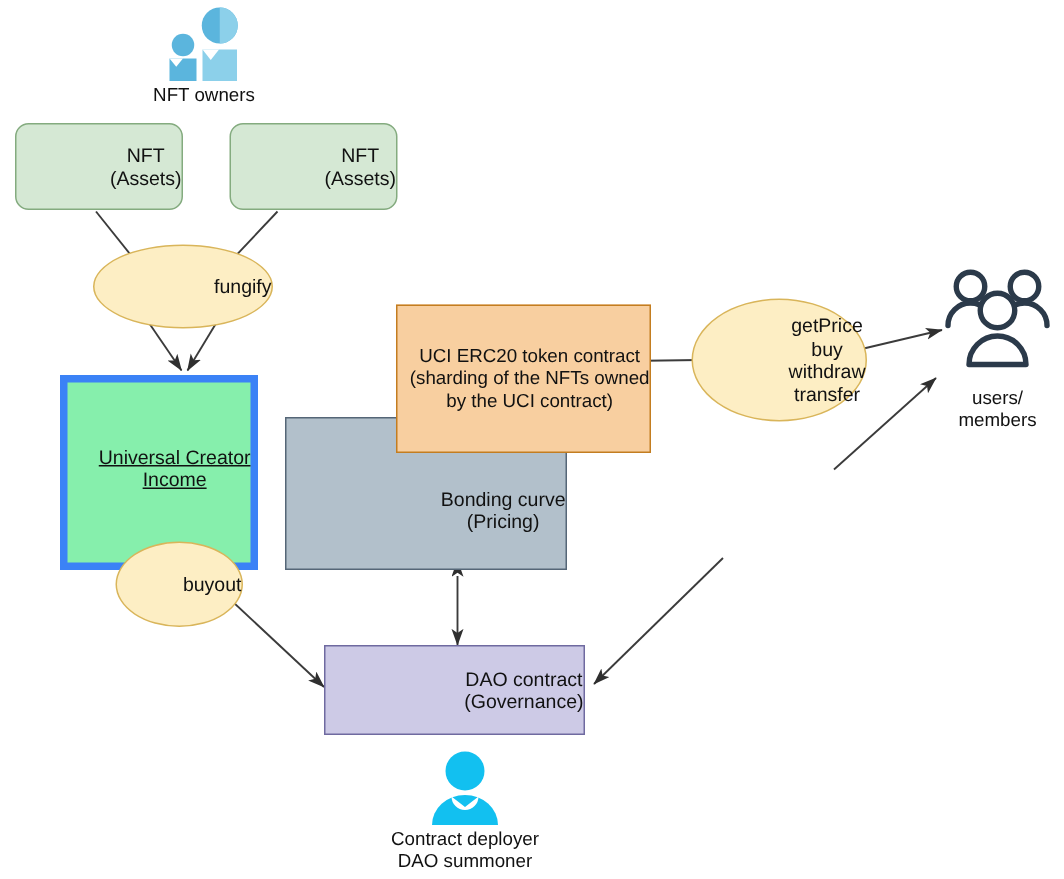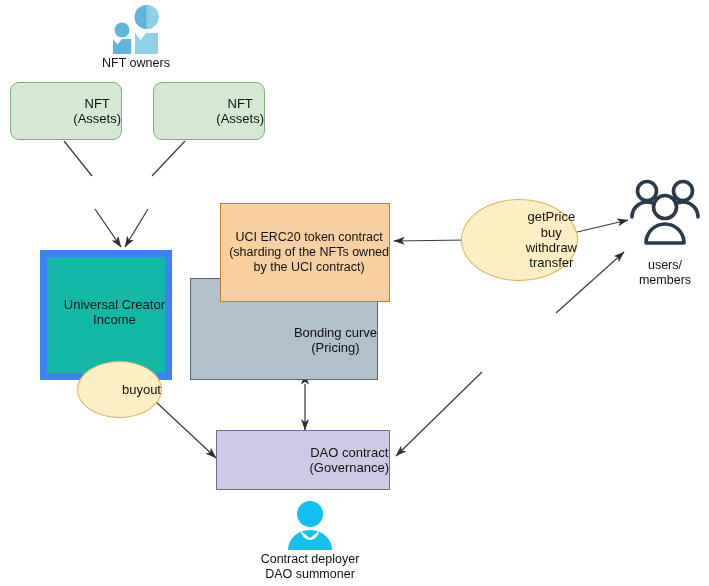--- a/index.html
+++ b/index.html
@@ -6,27 +6,27 @@
   body{width:709px;height:586px;overflow:hidden;font-family:"Liberation Sans",sans-serif;}
   #canvas{position:relative;width:709px;height:586px;background:#ffffff;}
 
   .node{position:absolute;box-sizing:border-box;display:flex;align-items:center;justify-content:flex-end;text-align:center;}
   .node .txt{white-space:pre-line;line-height:1.18;}
 
   .box{border:1px solid #666;}
   .rounded{border-radius:9px;}
 
   .green{background:#d5e8d4;border:1px solid #84ab7f;}
-  .blue{background:#14b8a6;border:7px solid #3b82f6;}
+  .blue{background:#86efac;border:5px solid #3b82f6;text-decoration:underline;}
   .gray{background:#b2c0cb;border:1px solid #556677;}
   .orange{background:#f8cfa0;border:1px solid #c37d20;}
   .purple{background:#cdcae6;border:1px solid #6f6aa0;}
 
   .ellipse{background:#fdeec4;border:1px solid #d9b55a;border-radius:50%;}
-  .f12{font-size:12.5px;color:#111;}
+  .f12{font-size:12.5px;color:#111;margin-left:44px;}
   .f13{font-size:13px;color:#111;}
 
   .caption{position:absolute;text-align:center;font-size:12.5px;color:#111;line-height:1.2;white-space:pre-line;}
 
   svg.edges{position:absolute;left:0;top:0;width:709px;height:586px;pointer-events:none;}
   .icon{position:absolute;}
 </style>
 </head>
 <body>
 
@@ -80,20 +80,23 @@
 
   <div class="node box rounded green f13" style="left:10px;top:82px;width:112px;height:58px;">
     <span class="txt">NFT
 (Assets)</span>
   </div>
   <div class="node box rounded green f13" style="left:153px;top:82px;width:112px;height:58px;">
     <span class="txt">NFT
 (Assets)</span>
   </div>
 
+  <div class="node ellipse f13" style="left:62px;top:163px;width:120px;height:56px;">
+    <span class="txt">fungify</span>
+  </div>
 
   <div class="node box blue f13" style="left:40px;top:250px;width:132px;height:130px;">
     <span class="txt" style="margin-bottom:6px;">Universal Creator
 Income</span>
   </div>
 
   <div class="node box gray f13" style="left:190px;top:278px;width:188px;height:102px;">
     <span class="txt" style="margin-top:22px;">Bonding curve
 (Pricing)</span>
   </div>

